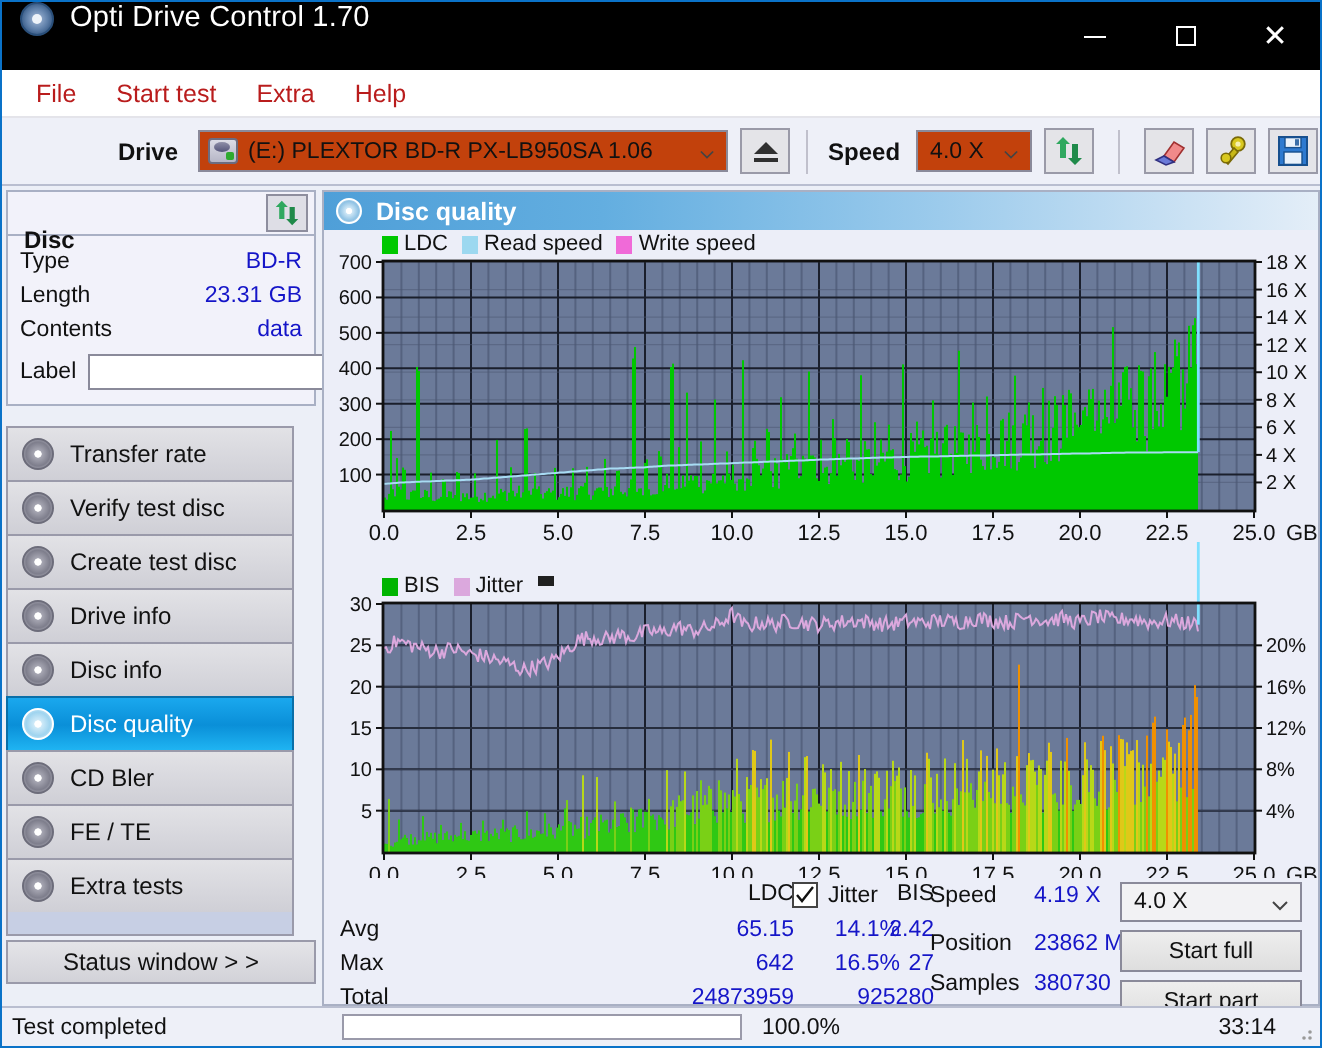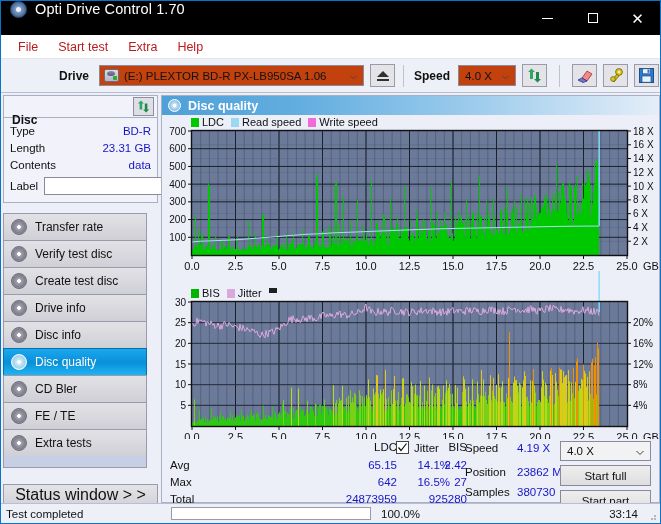--- a/index.html
+++ b/index.html
@@ -153,25 +153,25 @@
     border: 1px solid #6c6c7a;
   }
   .nav-item.active .nav-ico {
     background: radial-gradient(circle at 50% 50%, #ffffff 0%, #ffffff 17%, #cfeaf8 20%, #9fd4ef 60%, #eaf7ff 100%);
     border-color: #ffffff;
   }
   .navspacer {
     height: 12px; background: #c7cfe4; border: 1px solid #9a9aaa; border-top: none;
   }
   .statuswin {
-    margin-top: 16px; width: 155px; height: 22px;
+    margin-top: 2px; width: 155px; height: 22px;
     background: linear-gradient(#e4e4e8, #d2d2d8);
     border: 1px solid #9a9aaa;
     display: flex; align-items: center; justify-content: center;
-    font-size: 16px; color: #111;
+    font-size: 12px; color: #111;
   }
 
   
   .content {
     position: absolute; left: 160px; top: 94px; width: 499px; height: 408px;
     background: #eceef8; border: 1px solid #a9b0c4;
   }
   .content-head {
     height: 19px; display: flex; align-items: center;
     background: linear-gradient(90deg, #4f9fd8 0%, #63aee0 28%, #9ccbec 62%, #e4eef8 100%);

